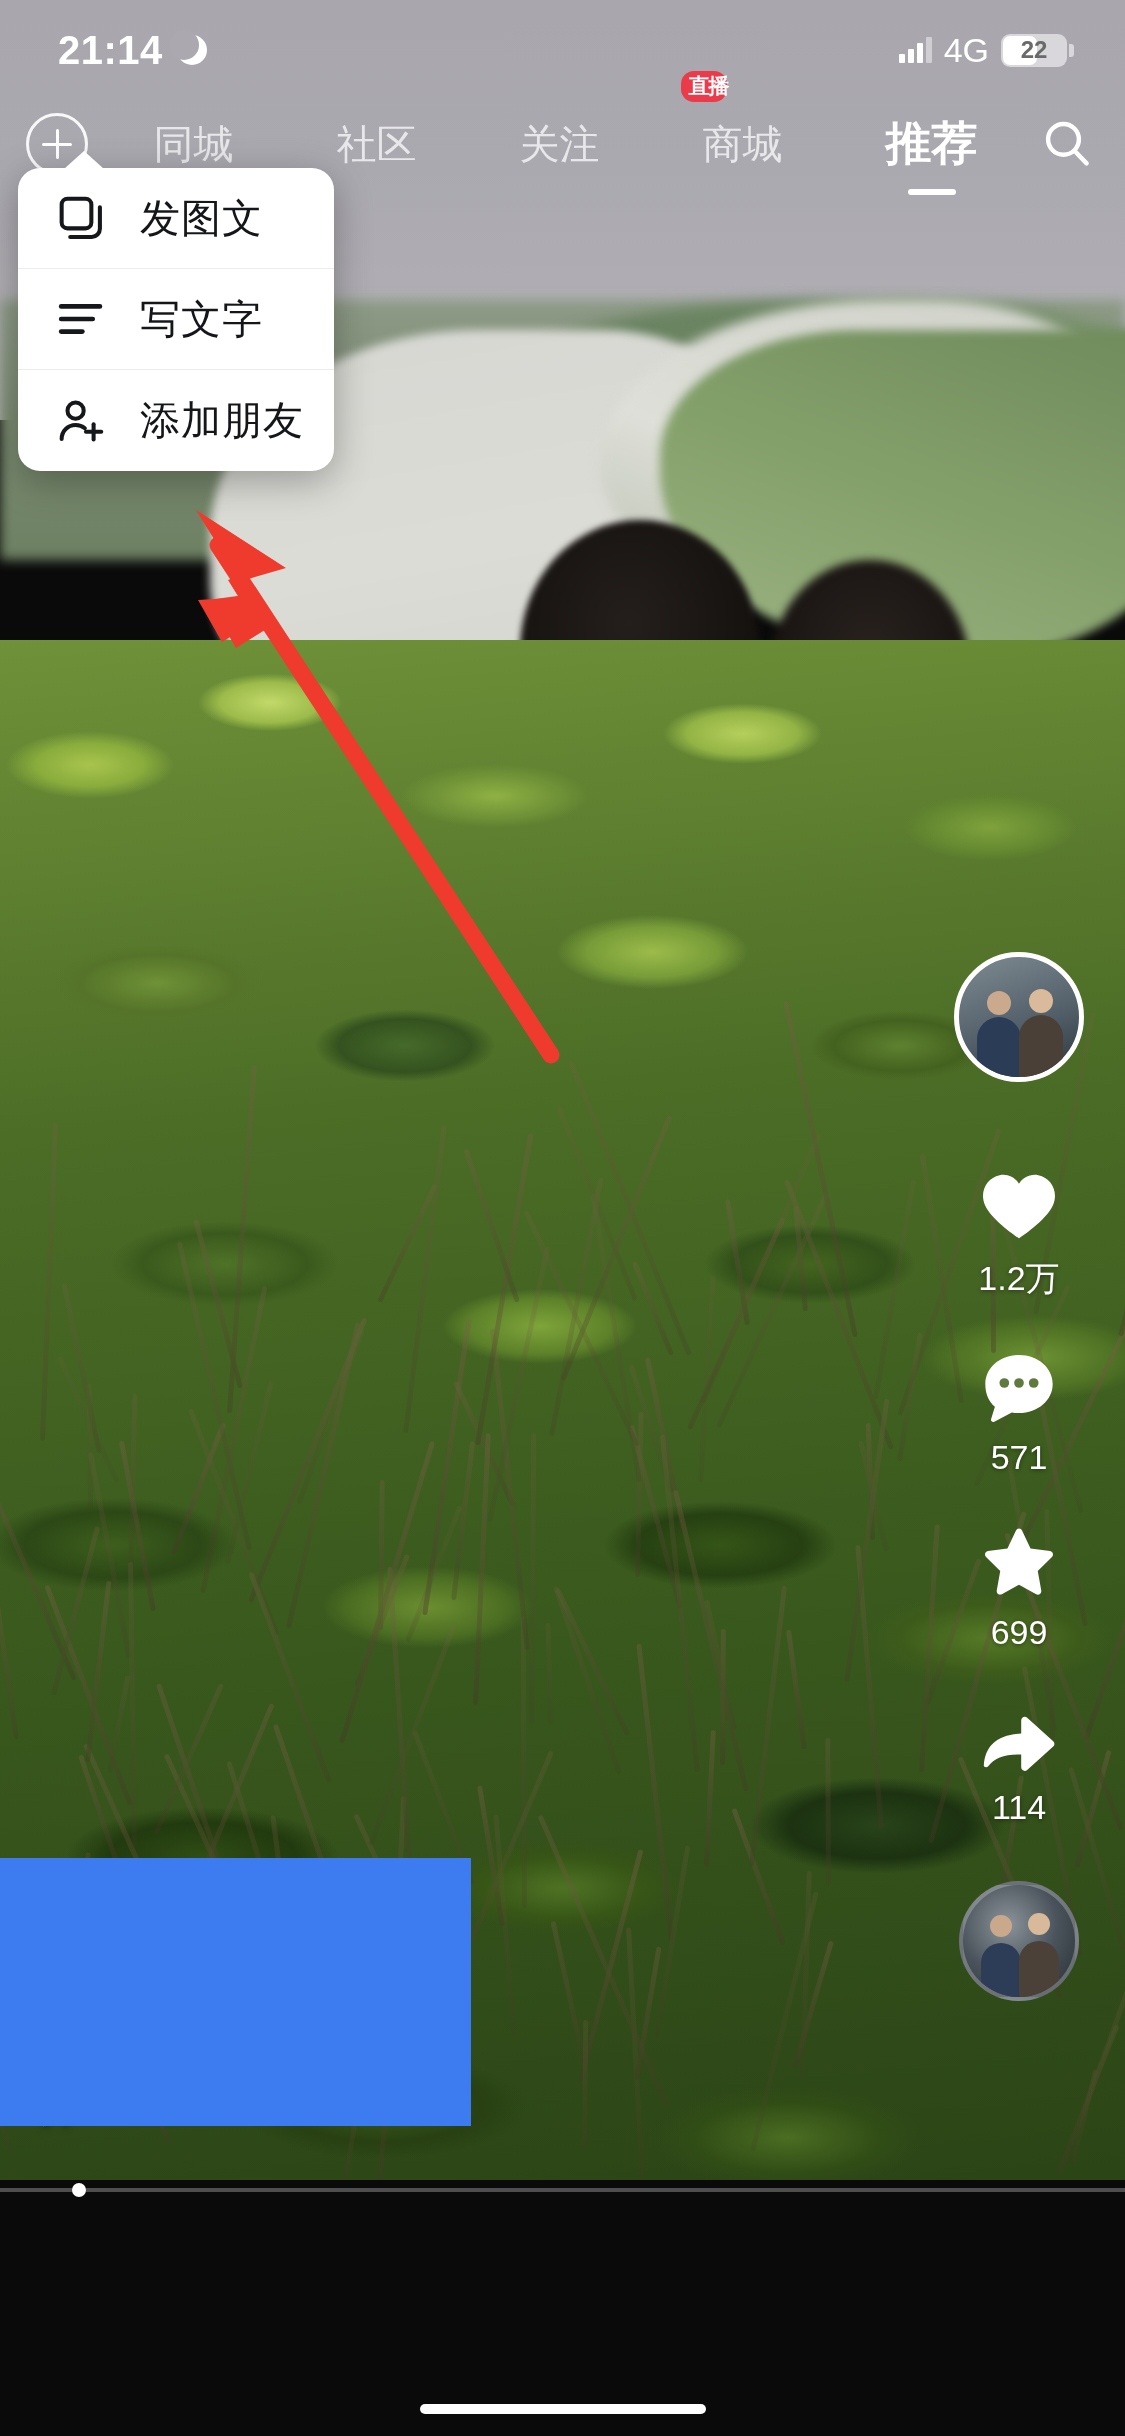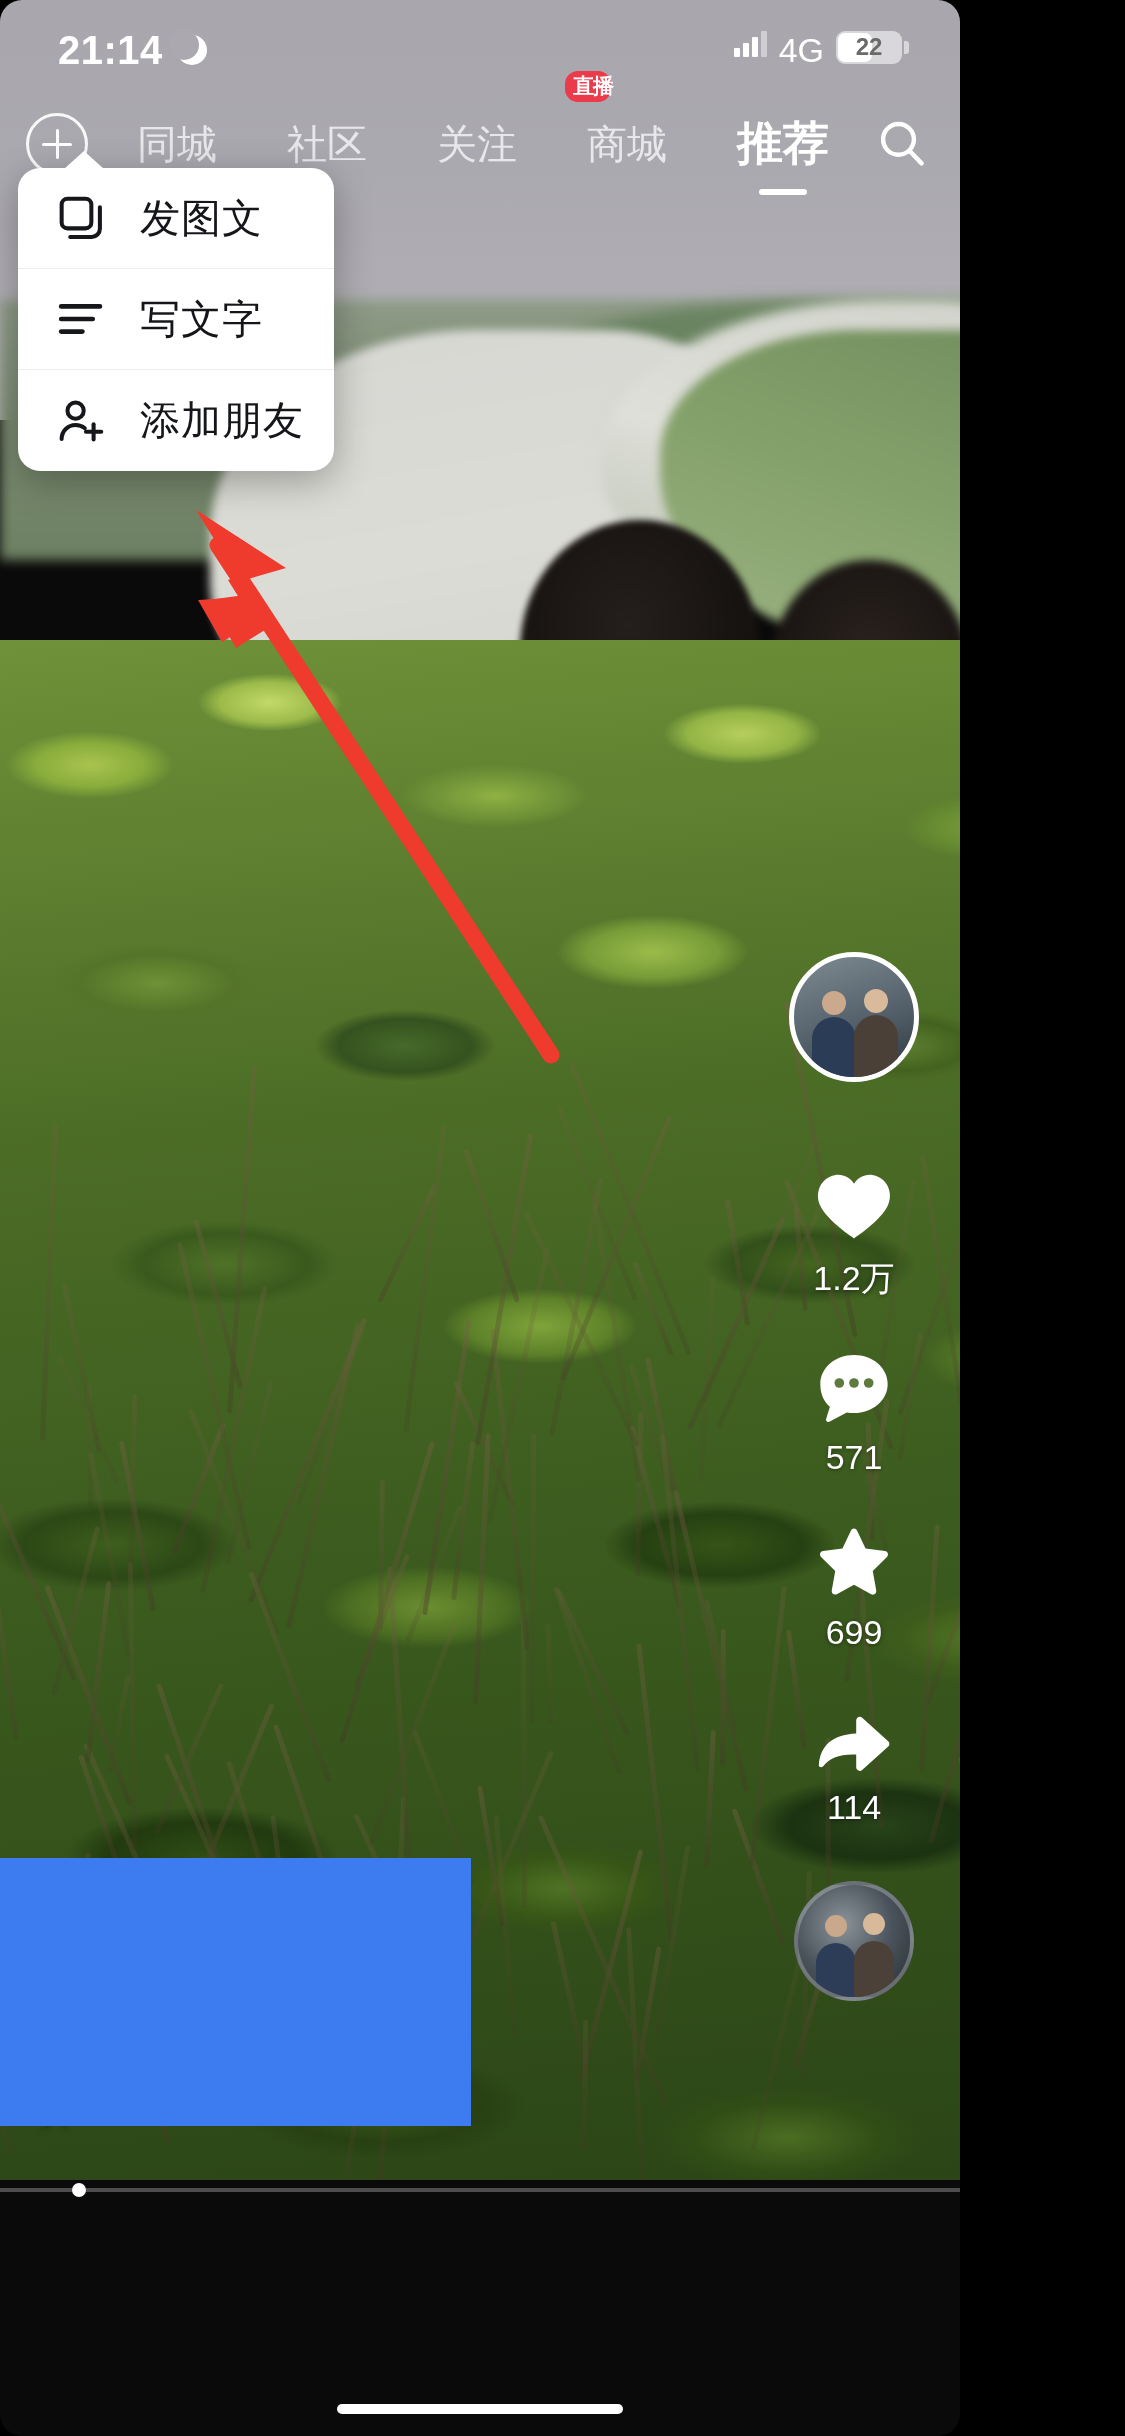--- a/index.html
+++ b/index.html
@@ -1,19 +1,19 @@
 <!DOCTYPE html>
 <html><head>
 <meta charset="utf-8">
 <style>
   * { margin:0; padding:0; box-sizing:border-box; }
   html,body { width:1125px; height:2436px; overflow:hidden; background:#000; }
   body { font-family:"Liberation Sans","DejaVu Sans",sans-serif; }
 
-  #phone { position:relative; width:960px; height:2436px; overflow:hidden; background:#0a0a0a;border-radius:22px; }
+  #phone { position:relative; width:1125px; height:2436px; overflow:hidden; background:#0a0a0a; }
 
   
   #video-bg { position:absolute; left:0; top:0; width:1125px; height:2180px; overflow:hidden; }
   .sky {
     position:absolute; left:0; top:0; width:100%; height:420px;
     background:linear-gradient(180deg,#a9a6ae 0%,#aba9b0 40%,#b4b2b6 100%);
   }
   .hills {
     position:absolute; left:0; top:300px; width:100%; height:260px;
     background:linear-gradient(180deg,#8d9a86 0%,#7d8d74 45%,#6d8062 100%);
@@ -97,21 +97,21 @@
   .sb-time { font-size:40px; font-weight:600; letter-spacing:.5px; }
   .moon { width:30px; height:30px; position:relative; }
   .moon::before {
     content:""; position:absolute; inset:0; border-radius:50%;
     background:#fff; box-shadow:inset -9px 3px 0 0 rgba(255,255,255,0);
   }
   .moon::after {
     content:""; position:absolute; left:-8px; top:-5px; width:30px; height:30px;
     border-radius:50%; background:#aba8b0;
   }
-  .sb-right { display:flex; gap:12px; }
+  .sb-right { display:flex; align-items:center; gap:12px; }
   .bars { display:flex; align-items:flex-end; gap:3px; height:26px; }
   .bars span { width:6px; background:#fff; border-radius:1px; }
   .bars span:nth-child(1){height:9px;}
   .bars span:nth-child(2){height:14px;}
   .bars span:nth-child(3){height:20px;}
   .bars span:nth-child(4){height:26px; background:rgba(255,255,255,.45);}
   .net { font-size:34px; font-weight:500; }
   .battery { position:relative; width:66px; height:33px; border-radius:9px;
              background:rgba(255,255,255,.55); display:flex; align-items:center; }
   .battery-fill { position:absolute; left:2px; top:2px; bottom:2px; width:34px;

